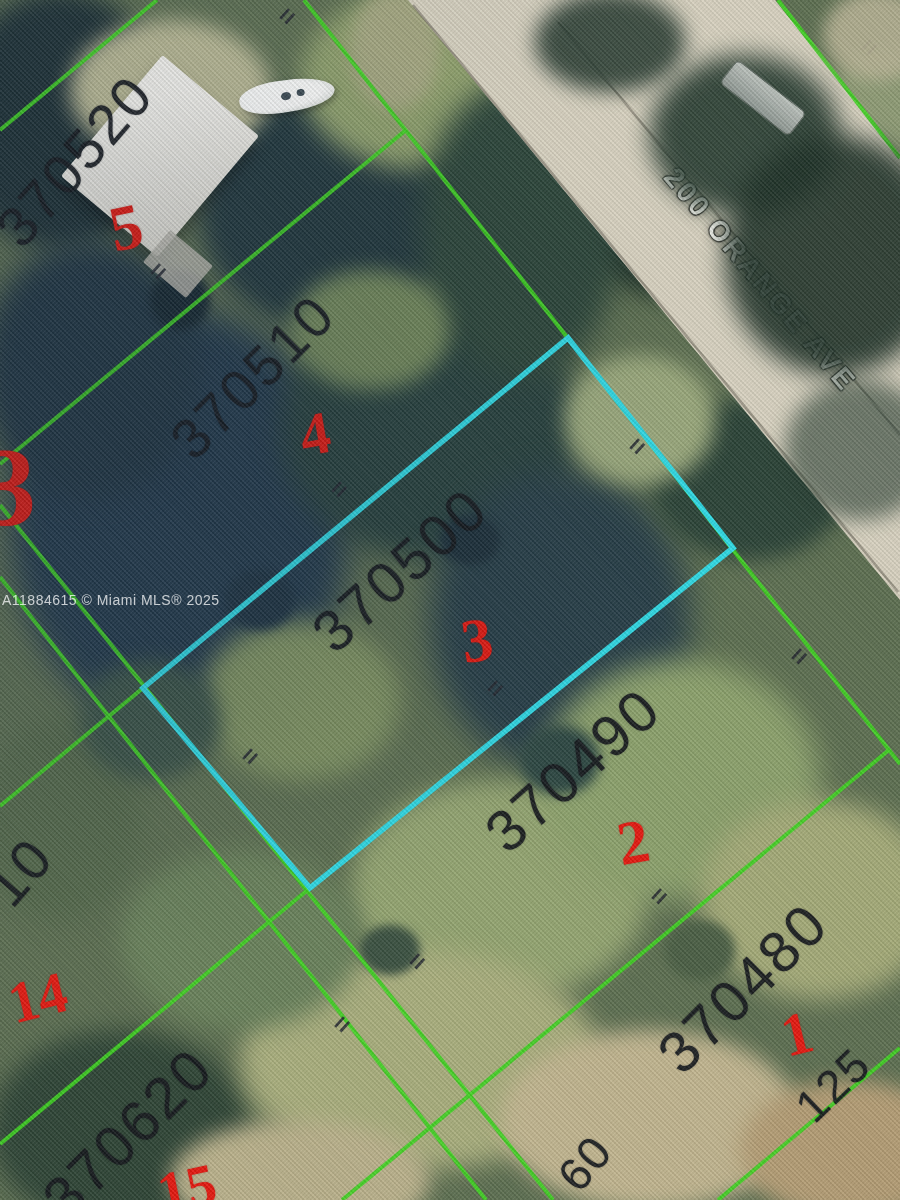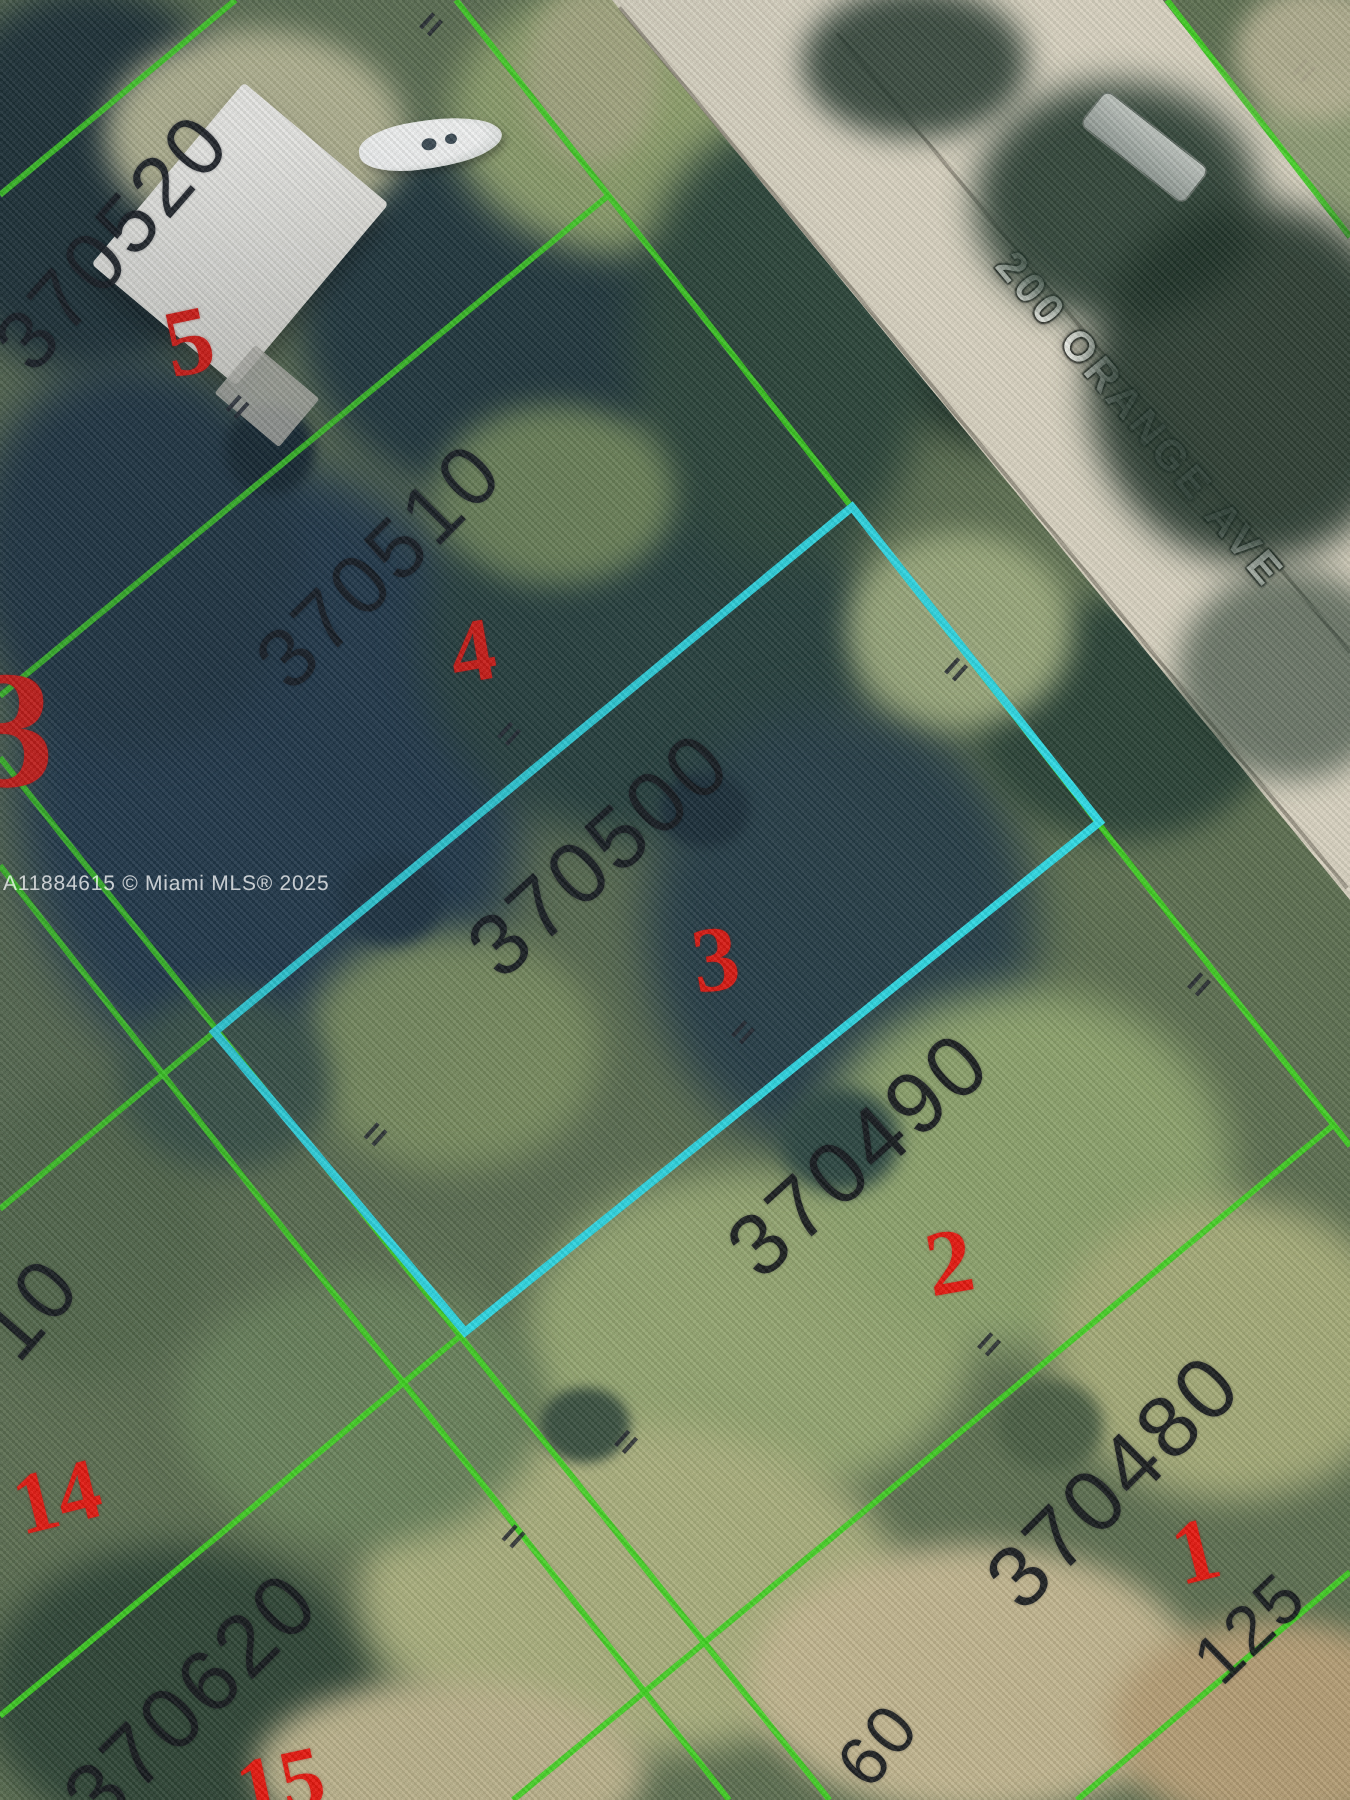--- a/index.html
+++ b/index.html
@@ -43,21 +43,21 @@
                   -1px 1px 1px rgba(45,45,40,.85),1px -1px 1px rgba(45,45,40,.85),0 0 7px rgba(30,30,25,.5);}
   
   #over{z-index:5;pointer-events:none;}
   
   #tone{z-index:6;pointer-events:none;
       background:radial-gradient(900px 760px at 18% 40%,rgba(25,42,64,.20),rgba(0,0,0,0) 62%),
                  linear-gradient(115deg,rgba(38,58,88,.10),rgba(0,0,0,0) 45%);}
   #grain{z-index:7;pointer-events:none;
       background:repeating-conic-gradient(rgba(255,255,255,.055) 0% 25%,rgba(18,28,20,.05) 25% 50%) 0 0/4px 4px,
                  repeating-linear-gradient(45deg,rgba(255,255,255,.03) 0 2px,rgba(0,0,0,.045) 2px 4px);}
-  #watermark{position:absolute;left:2px;top:580px;z-index:8;font-size:14px;
+  #watermark{position:absolute;left:2px;top:592px;z-index:8;font-size:14px;
       color:rgba(255,255,255,.74);letter-spacing:.5px;}
 </style>
 </head>
 <body>
 
 <div id="stage">
 
   <div class="layer" id="veg">
     <i class="b" style="left:60px;top:120px;width:220px;height:260px;background:#1c2f33;filter:blur(12px)"></i>
     <i class="b" style="left:330px;top:210px;width:260px;height:240px;background:#20363b;filter:blur(12px)"></i>

